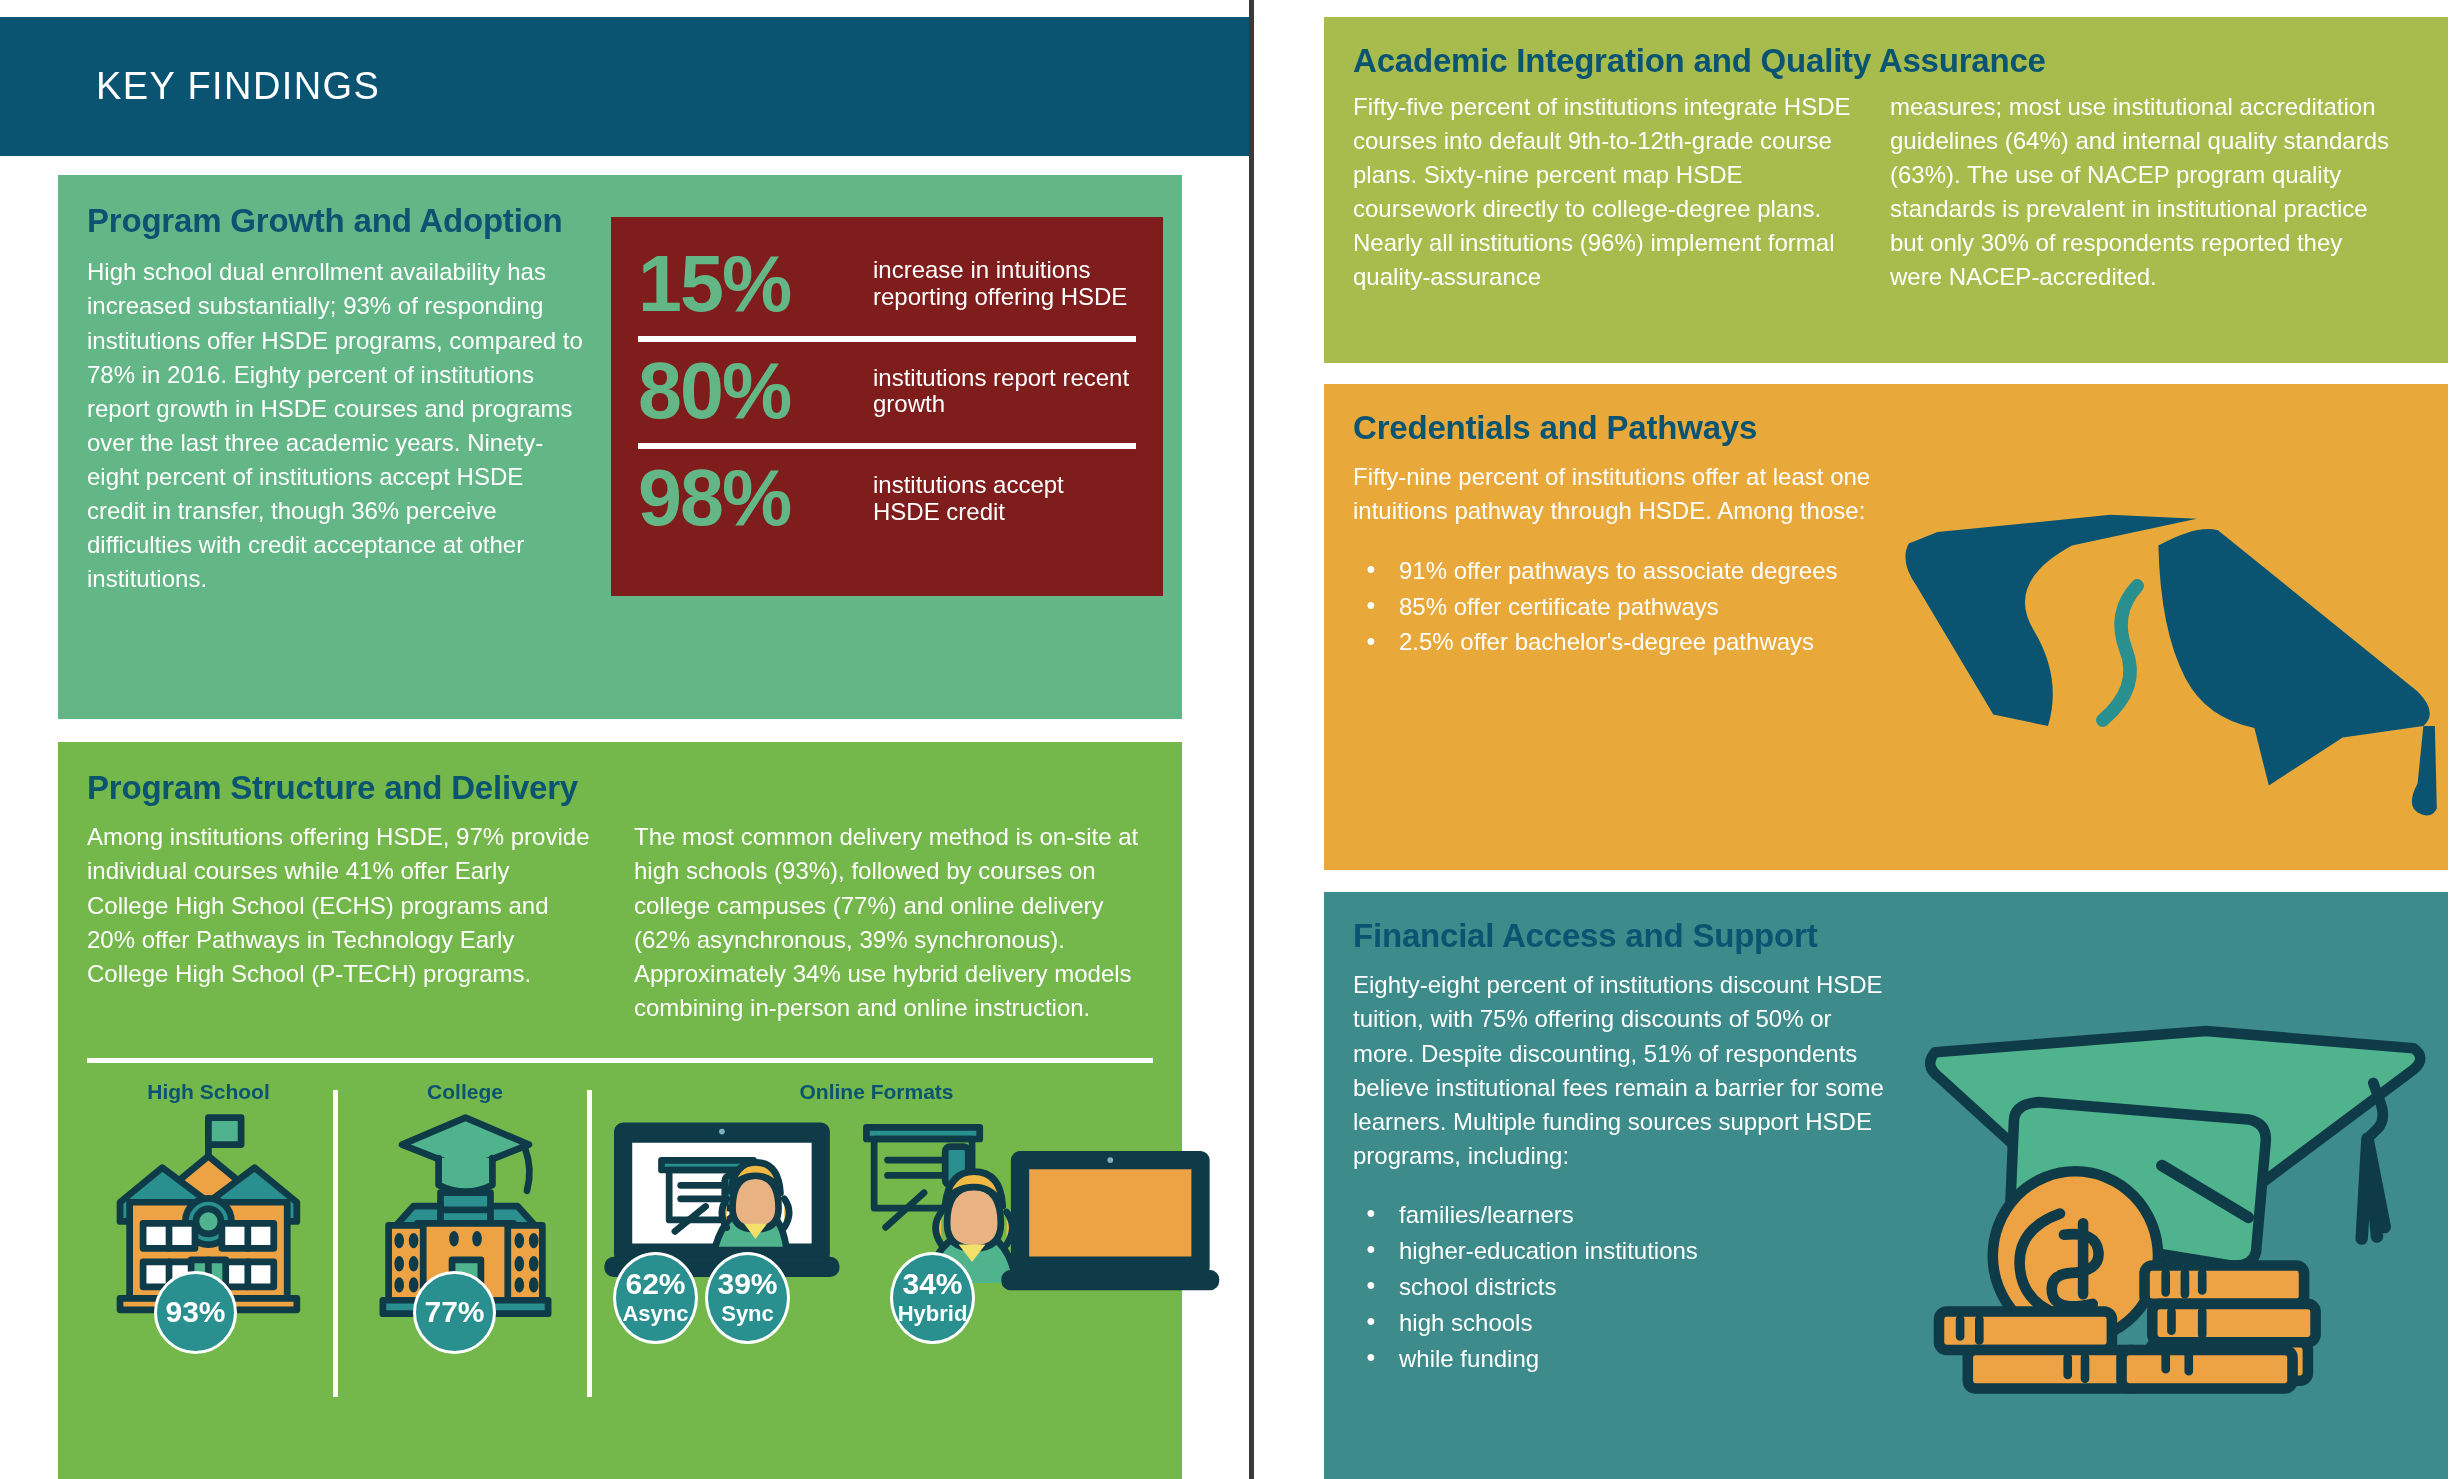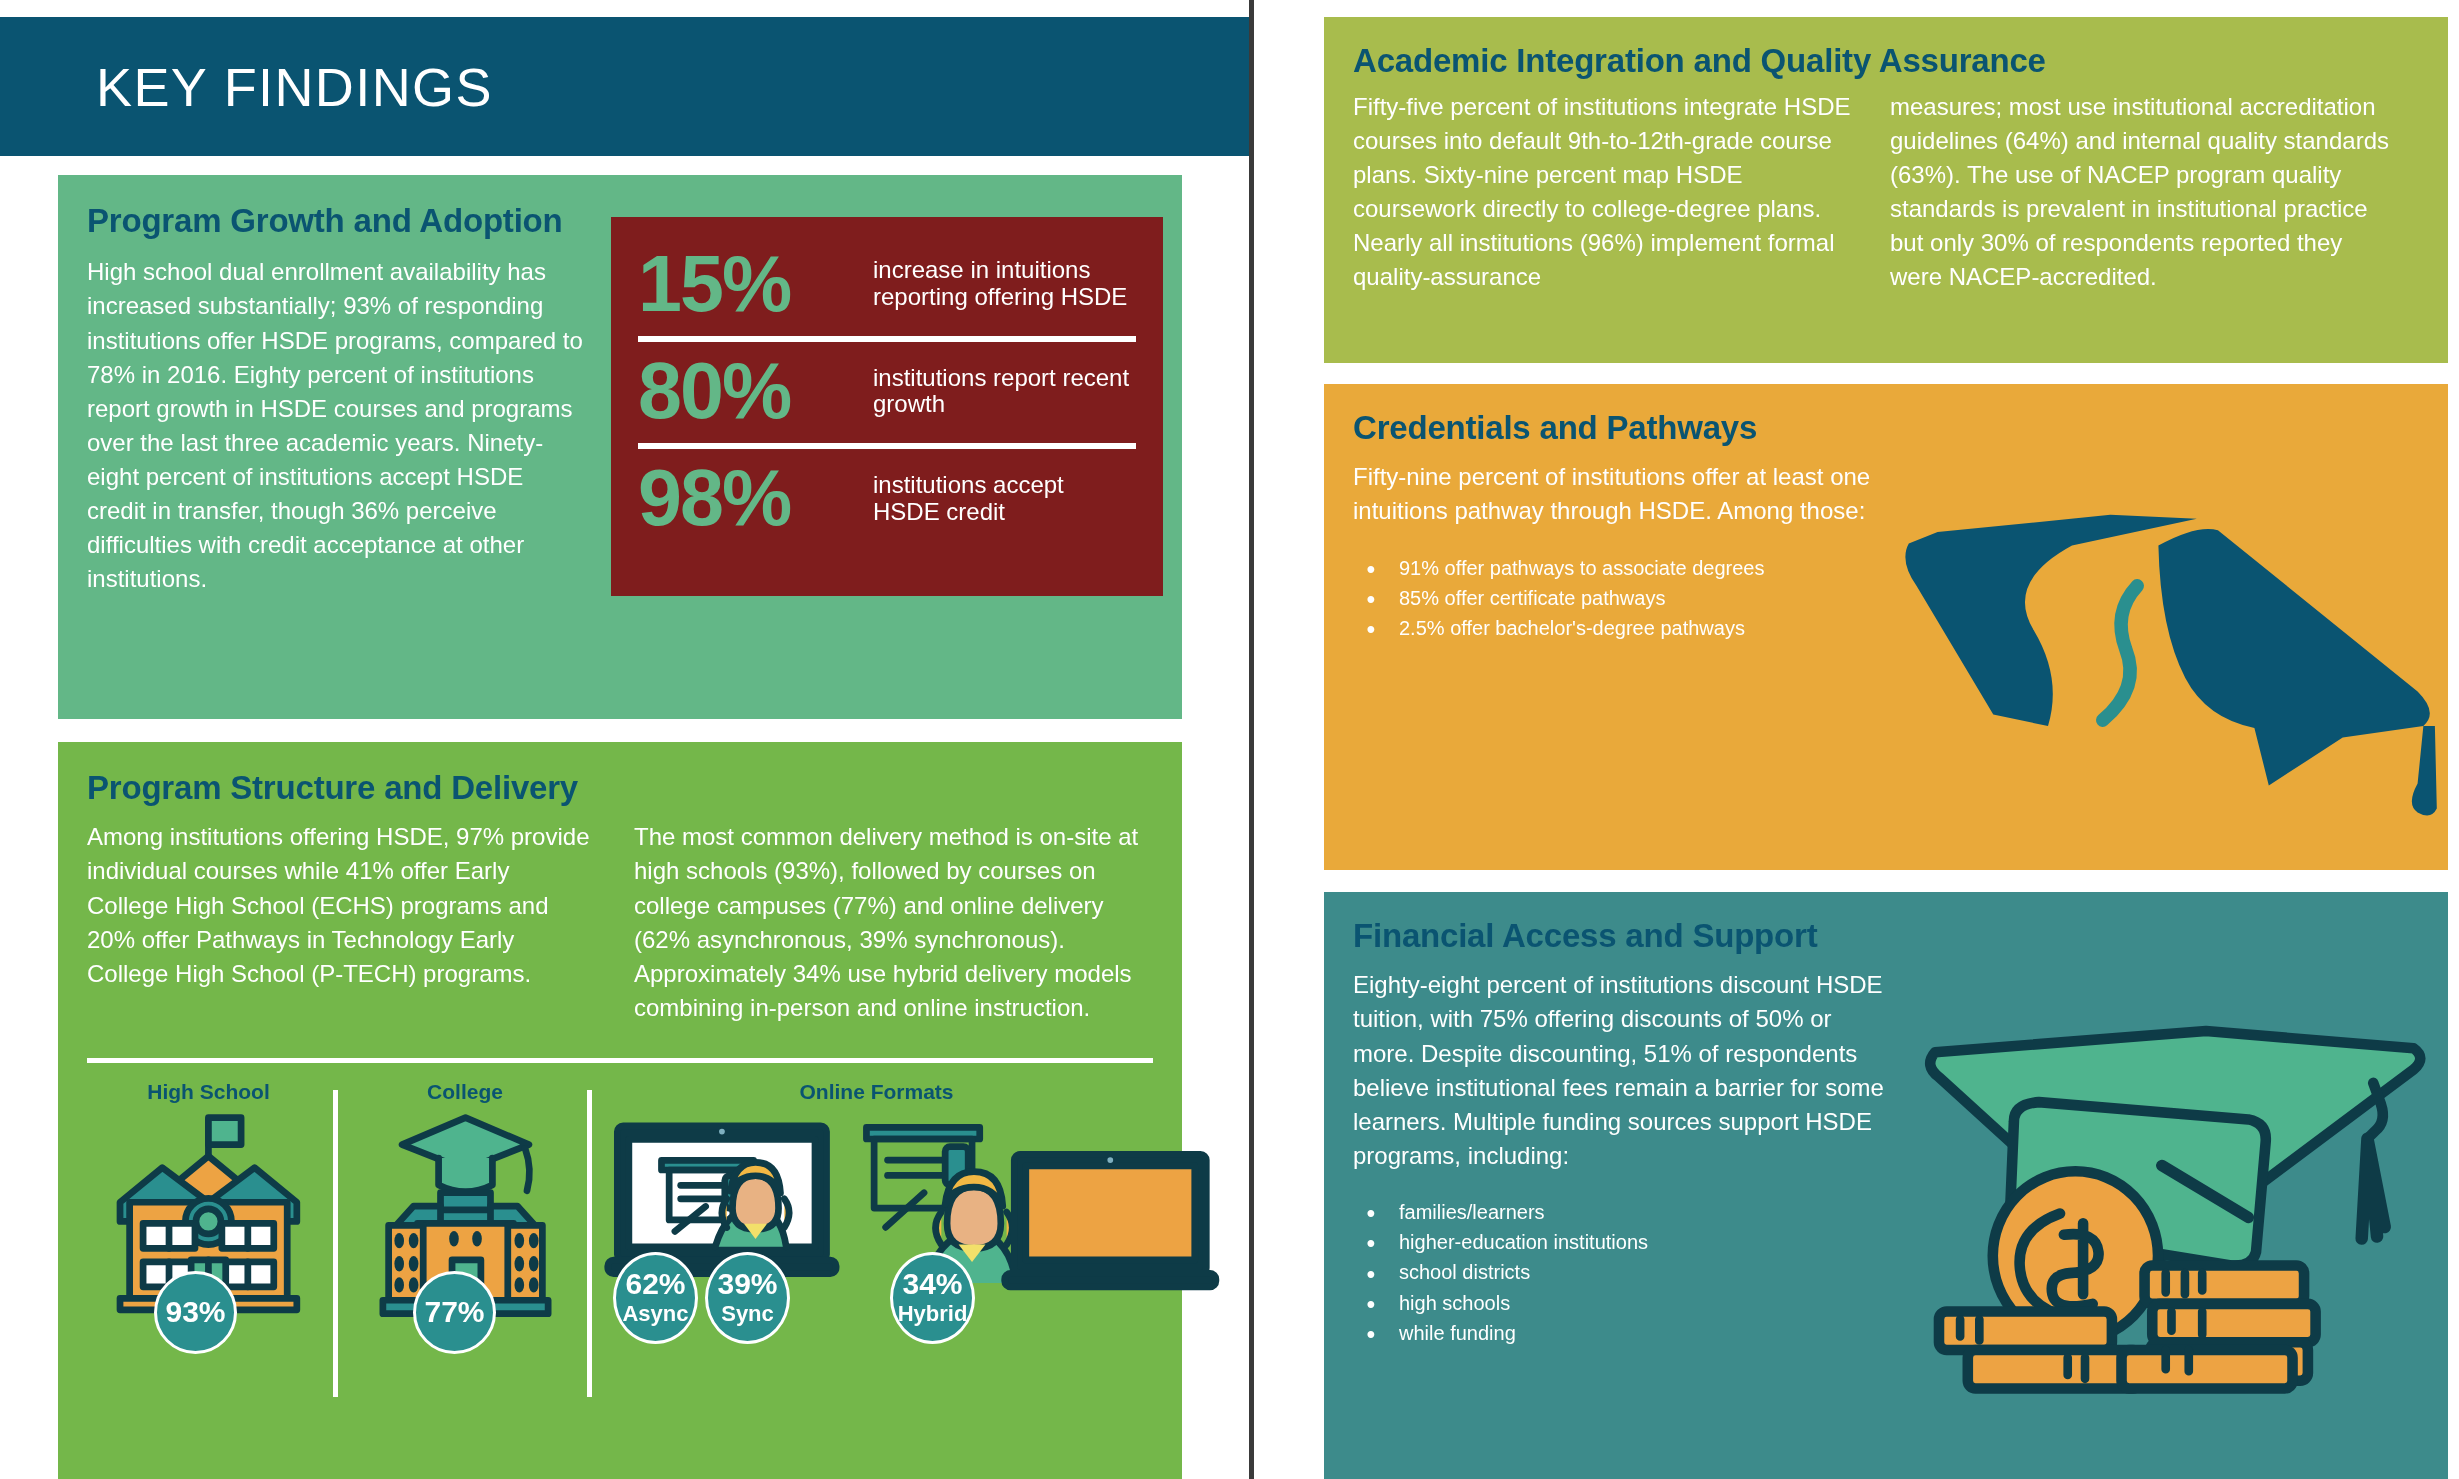--- a/index.html
+++ b/index.html
@@ -17,21 +17,21 @@
     background: #3a3a3a;
   }
 
   
   .header-bar {
     position: absolute; left: 0; top: 17.3px; width: 1249px; height: 139px;
     background: #0a5471;
     display: flex; align-items: center;
   }
   .header-title {
-    color: #ffffff; font-size: 54px; letter-spacing: 1.4px;
+    color: #ffffff; font-size: 38px; letter-spacing: 1.4px;
     font-weight: 400; padding-left: 96px;
     font-family: "Liberation Sans", sans-serif;
   }
 
   .card { position: absolute; }
 
   .card-growth {
     left: 58px; top: 175px; width: 1124px; height: 544px;
     background: #63b787;
   }
@@ -109,21 +109,21 @@
   .card-financial {
     left: 1324px; top: 892px; width: 1124px; height: 588px;
     background: #3d8b8b;
   }
   .r-inner { padding: 25px 29px 0 29px; position: relative; height: 100%; }
   .two-col { display: flex; gap: 37px; margin-top: 9.6px; }
   .two-col > div { width: 500px; }
 
   ul.bul { list-style: none; margin-top: 25px; }
   ul.bul li {
-    color: #ffffff; font-size: 20px; line-height: 1.42;
+    color: #ffffff; font-size: 24px; line-height: 1.42;
     padding-left: 46px; position: relative; margin-bottom: 1.9px;
   }
   ul.bul li:before {
     content: "•"; position: absolute; left: 13.4px; top: -1.9px; font-size: 25px;
   }
   .narrow-txt { width: 538px; }
 
   .art-right { position: absolute; pointer-events: none; }
 </style>
 </head>

